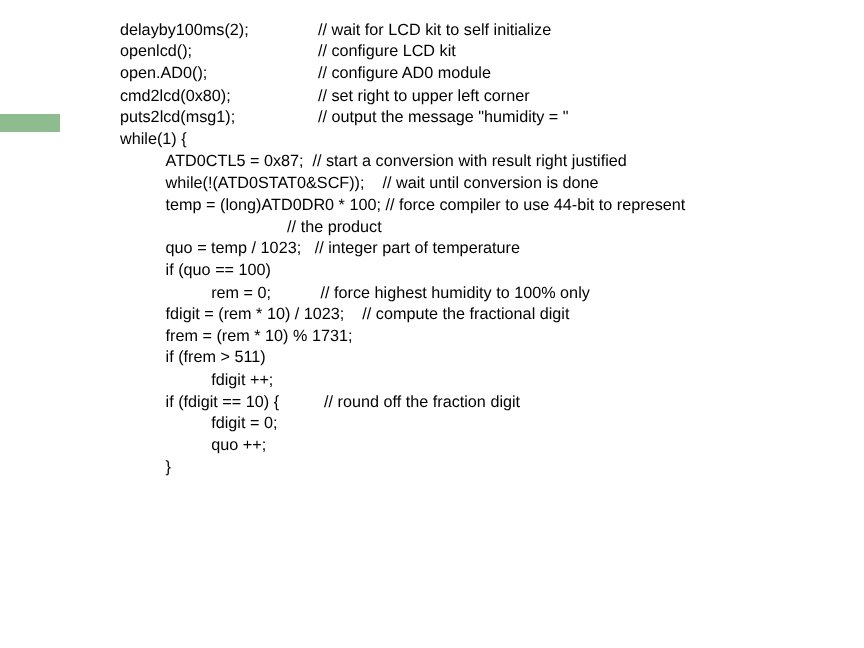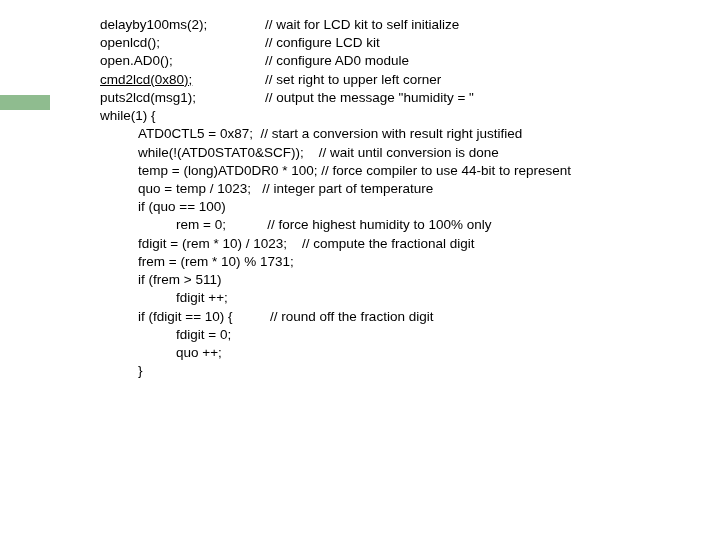--- a/index.html
+++ b/index.html
@@ -36,26 +36,27 @@
 </style>
 </head>
 <body>
 
 <div class="green-box"></div>
 
 <div class="code-block">
   <div class="line"><span style="display:inline-block;width:165px;">delayby100ms(2);</span><span>// wait for LCD kit to self initialize</span></div>
   <div class="line"><span style="display:inline-block;width:165px;">openlcd();</span><span>// configure LCD kit</span></div>
   <div class="line"><span style="display:inline-block;width:165px;">open.AD0();</span><span>// configure AD0 module</span></div>
-  <div class="line"><span style="display:inline-block;width:165px;text-decoration:underline;">cmd2lcd(0x80);</span><span>// set right to upper left corner</span></div>
+  <div class="line"><span style="display:inline-block;width:165px;">cmd2lcd(0x80);</span><span>// set right to upper left corner</span></div>
   <div class="line"><span style="display:inline-block;width:165px;">puts2lcd(msg1);</span><span>// output the message "humidity = "</span></div>
   <div class="line"><span>while(1) {</span></div>
   <div class="line indent1"><span>ATD0CTL5 = 0x87;  // start a conversion with result right justified</span></div>
   <div class="line indent1"><span>while(!(ATD0STAT0&amp;SCF));    // wait until conversion is done</span></div>
   <div class="line indent1"><span>temp = (long)ATD0DR0 * 100; // force compiler to use 44-bit to represent</span></div>
+  <div class="line indent1"><span>                           // the product</span></div>
   <div class="line indent1"><span>quo = temp / 1023;   // integer part of temperature</span></div>
   <div class="line indent1"><span>if (quo == 100)</span></div>
   <div class="line indent2"><span>rem = 0;           // force highest humidity to 100% only</span></div>
   <div class="line indent1"><span>fdigit = (rem * 10) / 1023;    // compute the fractional digit</span></div>
   <div class="line indent1"><span>frem = (rem * 10) % 1731;</span></div>
   <div class="line indent1"><span>if (frem &gt; 511)</span></div>
   <div class="line indent2"><span>fdigit ++;</span></div>
   <div class="line indent1"><span>if (fdigit == 10) {          // round off the fraction digit</span></div>
   <div class="line indent2"><span>fdigit = 0;</span></div>
   <div class="line indent2"><span>quo ++;</span></div>

